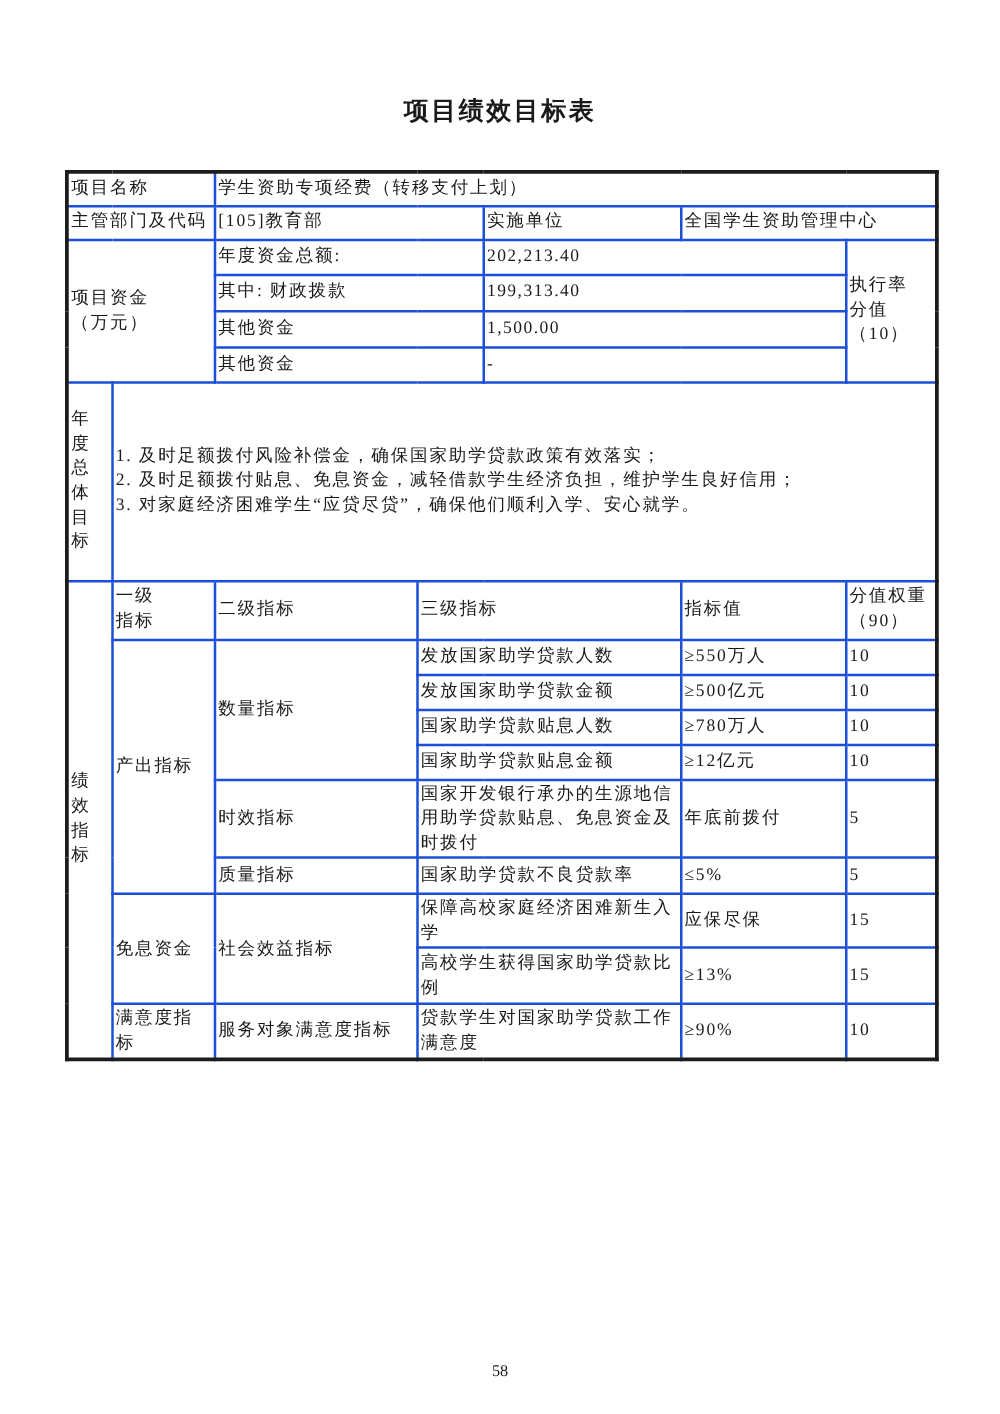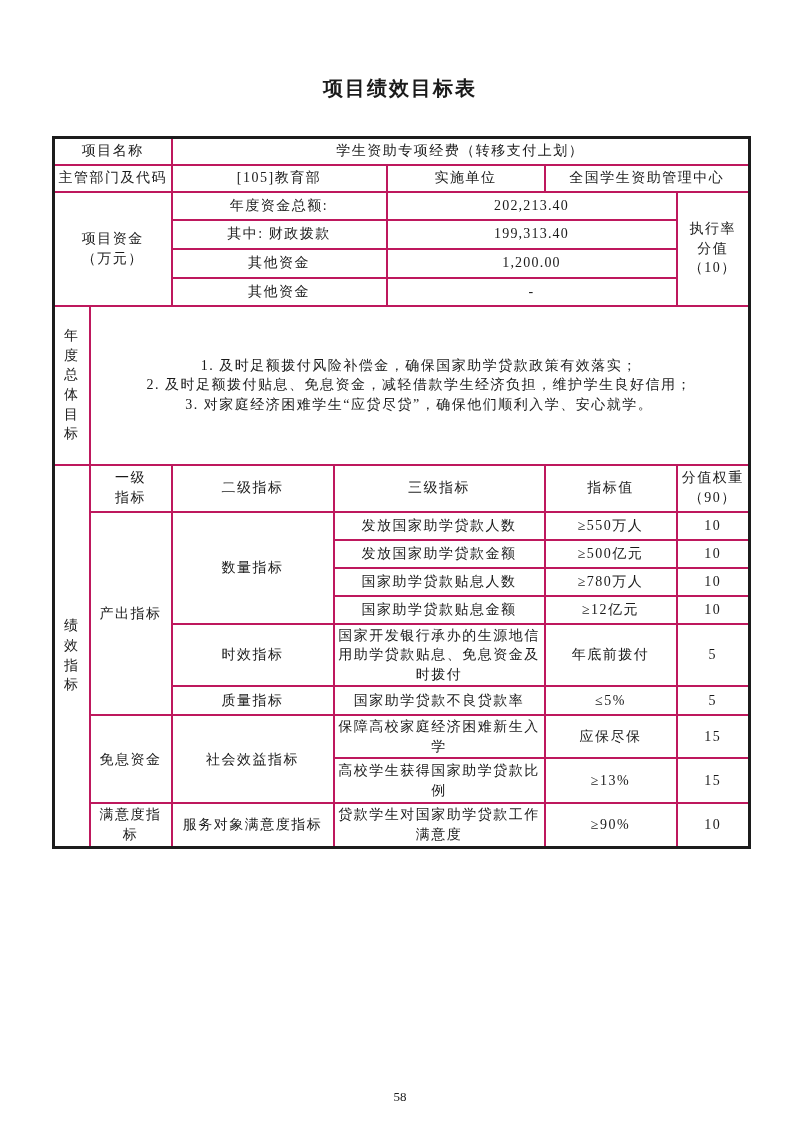--- a/index.html
+++ b/index.html
@@ -33,22 +33,22 @@
     position: absolute;
     top: 136px; left: 52px;
     width: 696px;
     border-collapse: collapse;
     table-layout: fixed;
     border: 3px solid #1c1c1c;
     font-size: 14px;
     letter-spacing: 1.5px;
   }
   table.main td {
-    border: 2px solid #be185d;
-    text-align: center;
+    border: 2px solid #1d4ed8;
+    text-align: left;
     vertical-align: middle;
     padding: 1px 2px;
     line-height: 1.4;
     overflow: hidden;
   }
   .pre { white-space: pre-line; }
   .left { text-align: left; padding-left: 6px; margin-top: 20px; }
   .right { text-align: right; padding-right: 8px; letter-spacing: 1.2px; }
   .shift { padding-left: 52px; }
   .goal-text {
@@ -111,21 +111,21 @@
       <td rowspan="4" class="pre vhead">执行率
 分值
 （10）</td>
     </tr>
     <tr style="height:29px">
       <td colspan="2" class="shift">其中: 财政拨款</td>
       <td colspan="2" class="right">199,313.40</td>
     </tr>
     <tr style="height:29px">
       <td colspan="2" class="shift">其他资金</td>
-      <td colspan="2" class="right">1,200.00</td>
+      <td colspan="2" class="right">1,500.00</td>
     </tr>
     <tr style="height:28px">
       <td colspan="2" class="shift">其他资金</td>
       <td colspan="2" class="right">-</td>
     </tr>
 
     <tr style="height:159px">
       <td class="pre vhead">年
 度
 总

